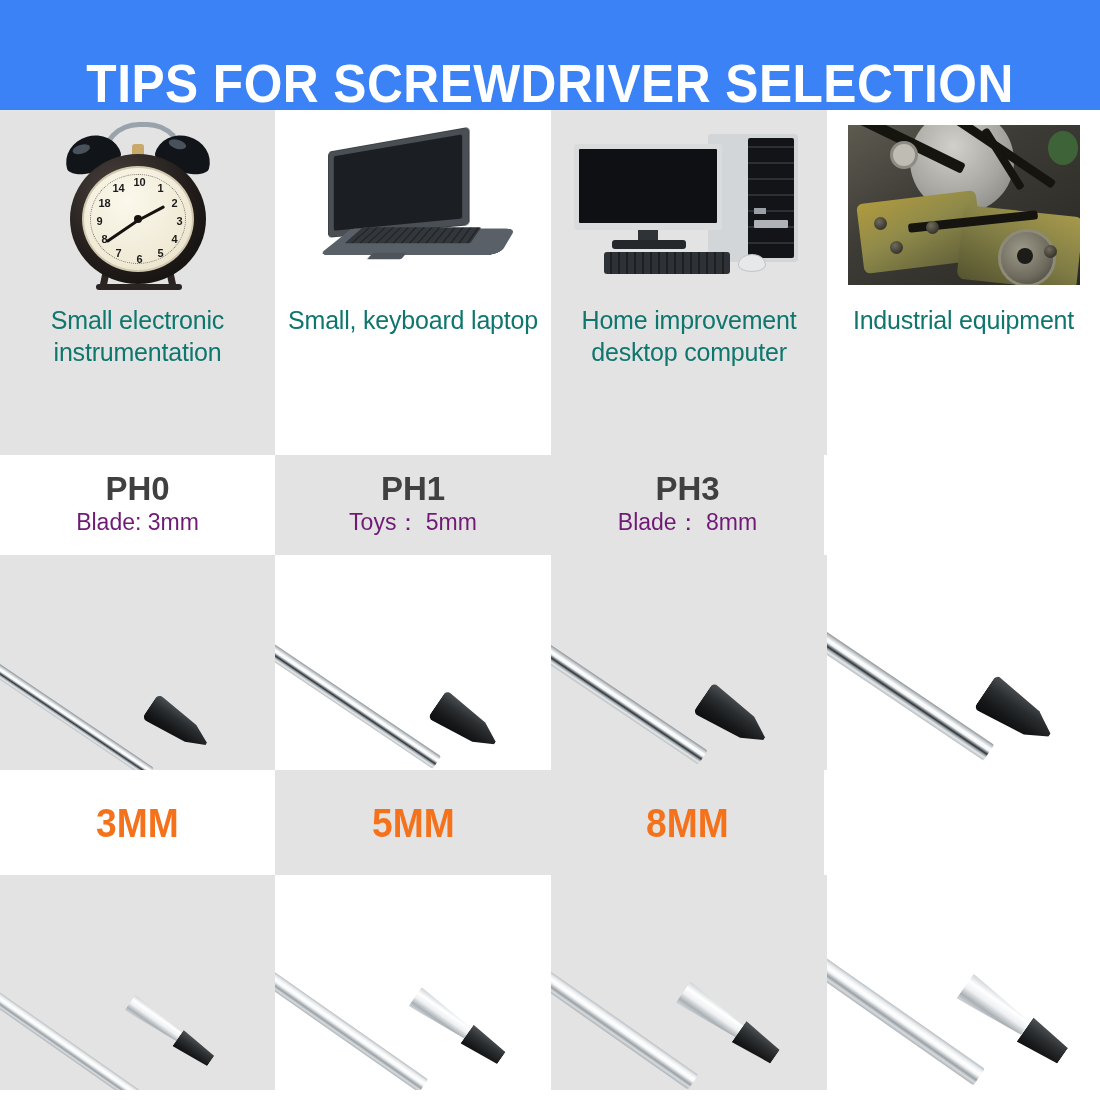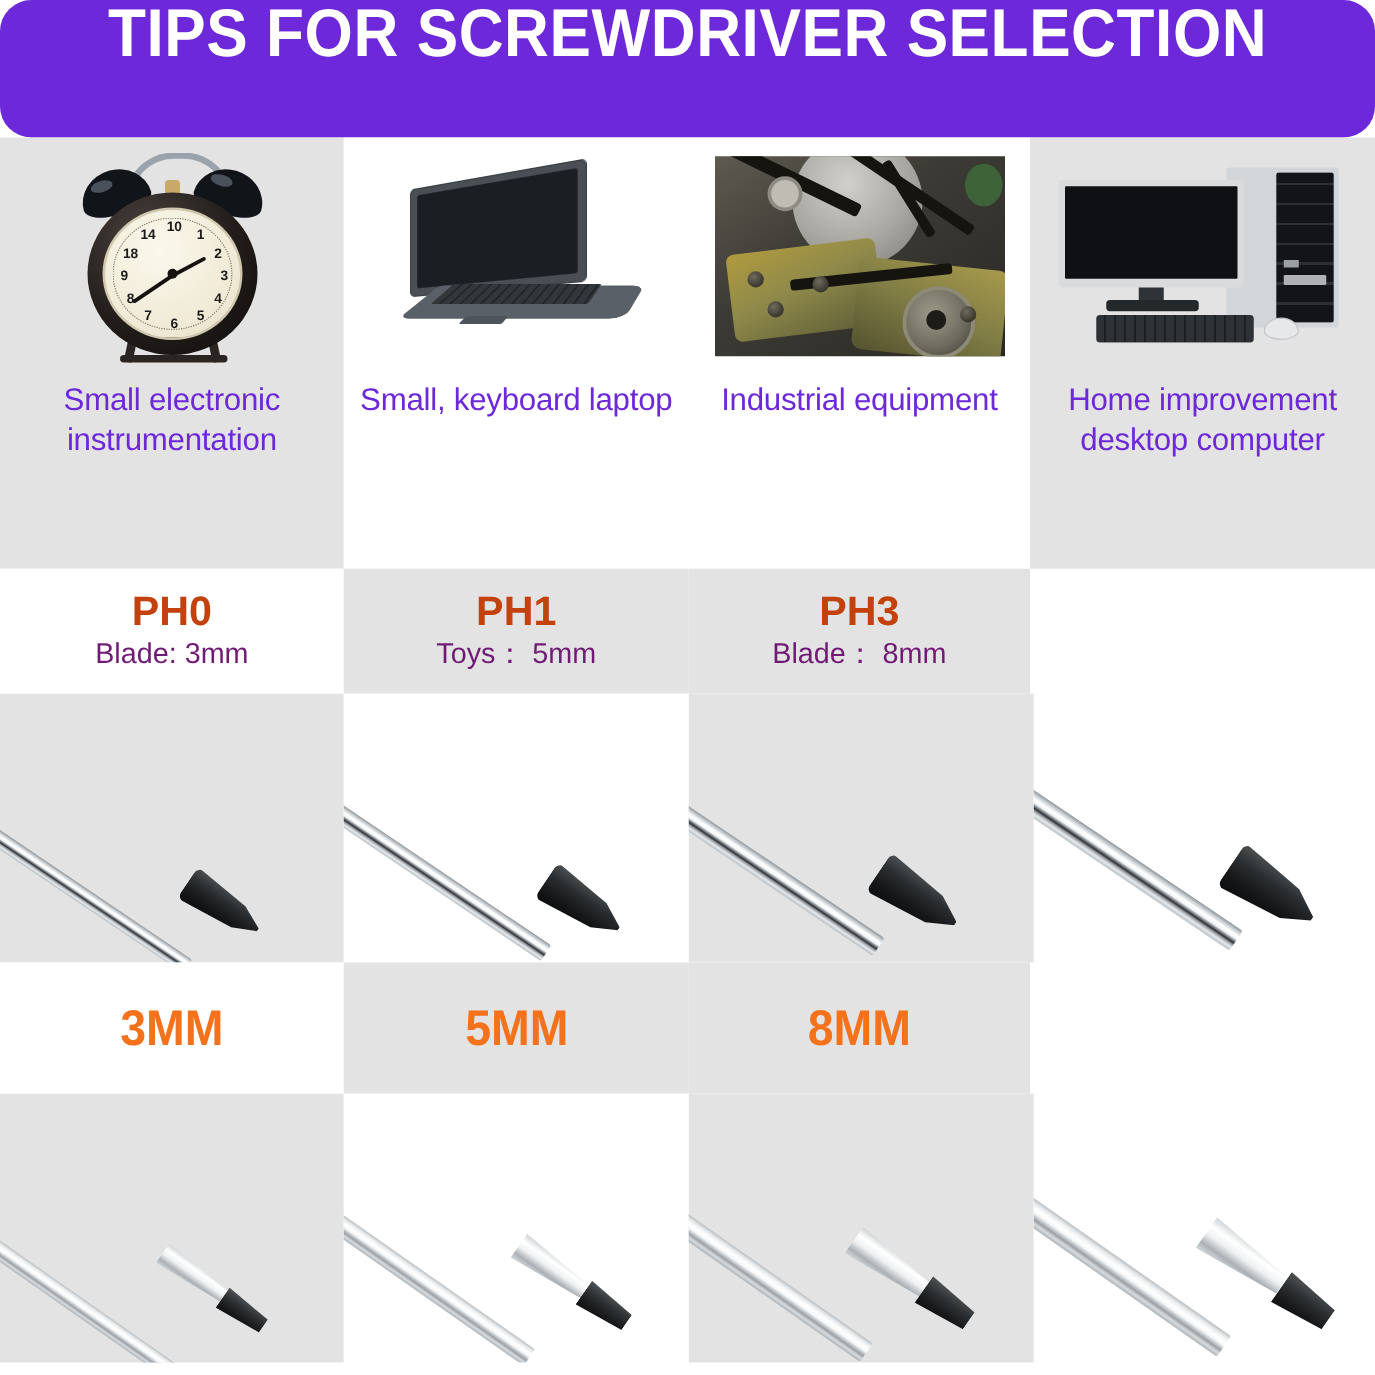--- a/index.html
+++ b/index.html
@@ -5,22 +5,22 @@
   html,body{margin:0;padding:0;}
   body{
     width:1100px;height:1100px;overflow:hidden;
     background:#ffffff;
     font-family:"Liberation Sans","DejaVu Sans",sans-serif;
   }
   .infographic{position:relative;width:1100px;height:1100px;display:flex;flex-direction:column;}
 
   
   .header{
-    height:110px;flex:0 0 110px;background:#6d28d9;
-    display:flex;align-items:flex-start;justify-content:center;border-radius:25px;
+    height:110px;flex:0 0 110px;background:#3b82f6;
+    display:flex;align-items:flex-end;justify-content:center;
   }
   .header-title{
     color:#ffffff;font-weight:bold;font-size:54px;line-height:1;
     letter-spacing:0.5px;transform:scaleX(0.92);transform-origin:center;
     white-space:nowrap;text-align:center;
   }
 
   
   .row{display:flex;width:1100px;}
   .cell{position:relative;overflow:hidden;box-sizing:border-box;}
@@ -29,28 +29,28 @@
   .c2{width:276px;flex:0 0 276px;}
   .c3{width:273px;flex:0 0 273px;}
   .bg-gray{background:#e3e3e3;}
   .bg-white{background:#ffffff;}
 
   
   .row-usecase{height:345px;flex:0 0 345px;}
   .usecase-cell{display:flex;flex-direction:column;align-items:center;}
   .pic{height:190px;width:100%;display:flex;align-items:center;justify-content:center;position:relative;}
   .caption{
-    font-size:25px;color:#6d28d9;line-height:1.28;text-align:center;
+    font-size:25px;color:#0f766e;line-height:1.28;text-align:center;
     padding:0 6px;margin-top:4px;letter-spacing:-0.2px;
   }
 
   
   .row-ph{height:100px;flex:0 0 100px;}
   .ph-cell{display:flex;flex-direction:column;align-items:center;justify-content:center;}
-  .ph-name{color:#c2410c;font-weight:bold;font-size:33px;line-height:1.05;text-align:right;}
+  .ph-name{color:#404040;font-weight:bold;font-size:33px;line-height:1.05;text-align:right;}
   .ph-blade{color:#701a75;font-size:23px;line-height:1.35;margin-top:1px;}
 
   
   .row-tool{height:215px;flex:0 0 215px;}
   .row-tool2{height:215px;flex:0 0 215px;}
   .tool-cell{position:relative;}
 
   
   .row-mm{height:105px;flex:0 0 105px;}
   .mm-cell{display:flex;align-items:center;justify-content:center;}
@@ -287,20 +287,40 @@
             <div class="screen"></div>
           </div>
           <div class="base"></div>
           <div class="keys"></div>
           <div class="pad"></div>
         </div>
       </div>
       <div class="caption">Small, keyboard laptop</div>
     </div>
 
+    <div class="cell c2 bg-gray usecase-cell">
+      <div class="pic">
+        <div class="desktop">
+          <div class="tower">
+            <div class="tower-front"></div>
+            <div class="tower-sd"></div>
+            <div class="tower-btn"></div>
+          </div>
+          <div class="mon-body">
+            <div class="mon-screen"></div>
+          </div>
+          <div class="mon-neck"></div>
+          <div class="mon-base"></div>
+          <div class="kbd"></div>
+          <div class="mouse"></div>
+        </div>
+      </div>
+      <div class="caption">Home improvement desktop computer</div>
+    </div>
+
     <div class="cell c3 bg-white usecase-cell">
       <div class="pic">
         <div class="indus">
           <div class="pulley"></div>
           <div class="green"></div>
           <div class="plate1"></div>
           <div class="plate2"></div>
           <div class="boss"></div>
           <div class="rod r1"></div>
           <div class="rod r2"></div>
@@ -308,40 +328,20 @@
           <div class="rod r4"></div>
           <div class="hub"></div>
           <div class="scr bolt-a"></div>
           <div class="scr bolt-b"></div>
           <div class="scr bolt-c"></div>
           <div class="scr bolt-d"></div>
         </div>
       </div>
       <div class="caption">Industrial equipment</div>
     </div>
-
-    <div class="cell c2 bg-gray usecase-cell">
-      <div class="pic">
-        <div class="desktop">
-          <div class="tower">
-            <div class="tower-front"></div>
-            <div class="tower-sd"></div>
-            <div class="tower-btn"></div>
-          </div>
-          <div class="mon-body">
-            <div class="mon-screen"></div>
-          </div>
-          <div class="mon-neck"></div>
-          <div class="mon-base"></div>
-          <div class="kbd"></div>
-          <div class="mouse"></div>
-        </div>
-      </div>
-      <div class="caption">Home improvement desktop computer</div>
-    </div>
   </div>
 
   <div class="row row-ph">
     <div class="cell c0 bg-white ph-cell">
       <div class="ph-name">PH0</div>
       <div class="ph-blade">Blade: 3mm</div>
     </div>
     <div class="cell c1 bg-gray ph-cell">
       <div class="ph-name">PH1</div>
       <div class="ph-blade">Toys： 5mm</div>

